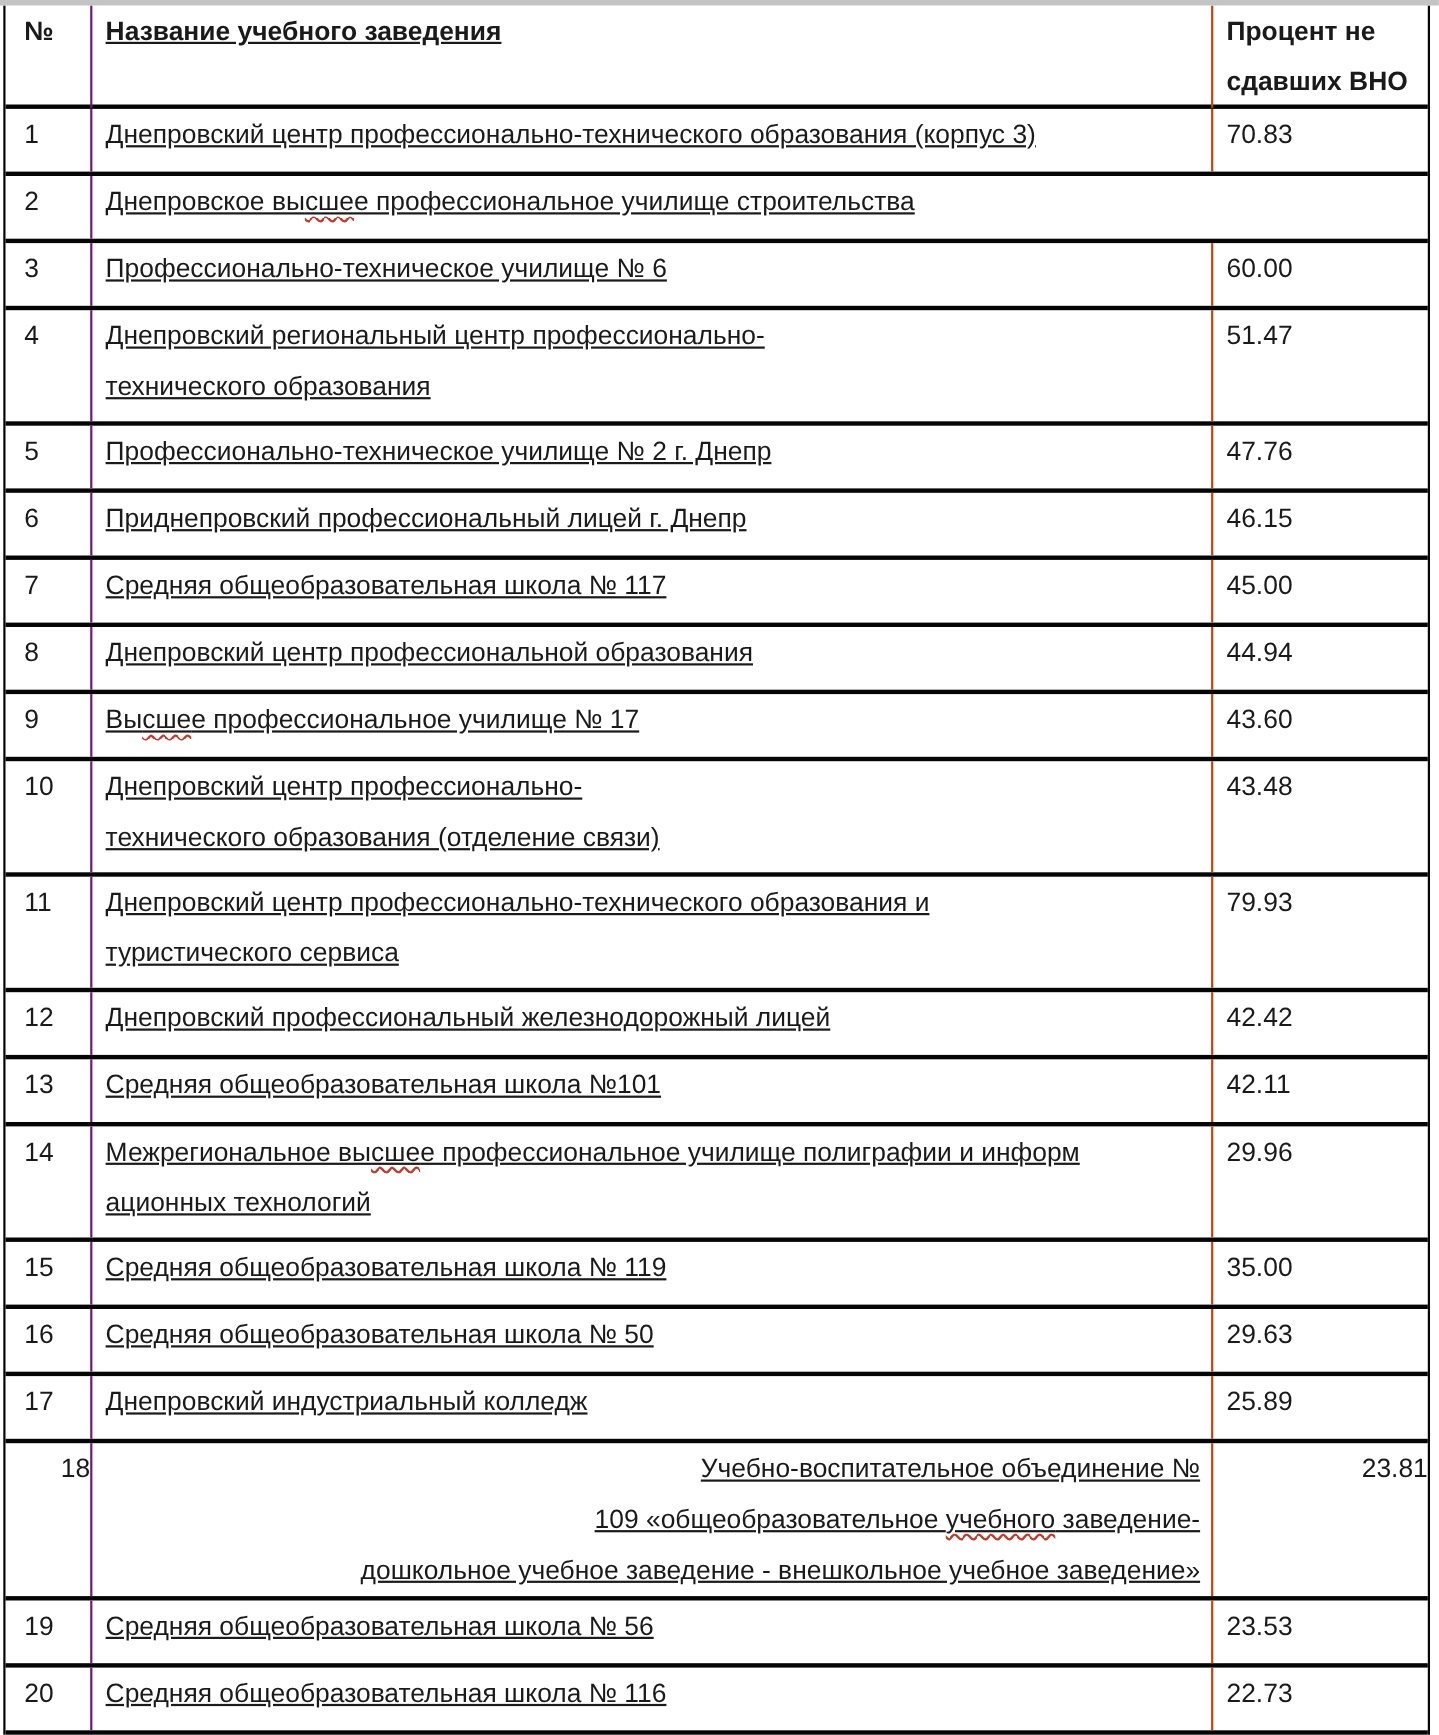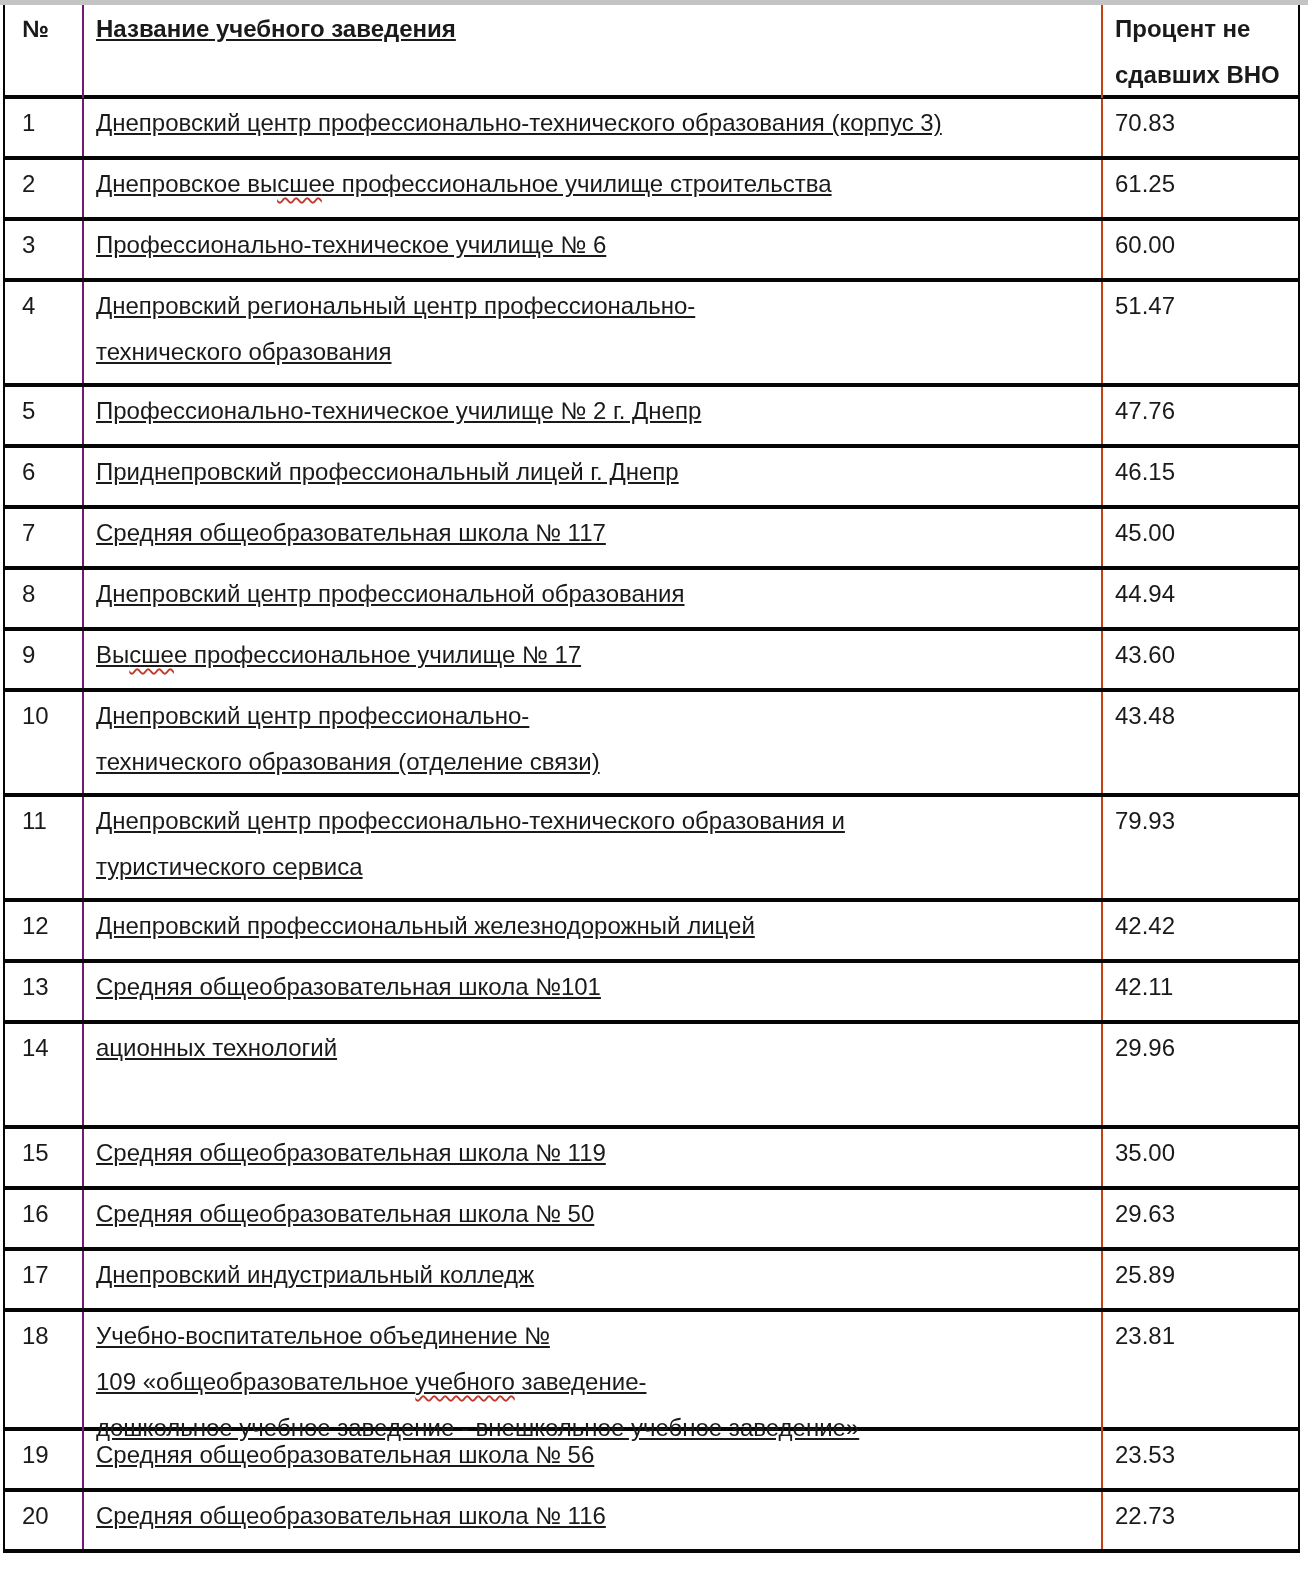--- a/index.html
+++ b/index.html
@@ -35,21 +35,21 @@
   }
   .row {
     display: grid;
     grid-template-columns: 77px 1019px 197px;
     border-bottom: 4px solid #050505;
     box-sizing: border-box;
   }
   .row.header  { height: 94px; font-weight: bold; }
   .row.h1 { height: 61px; }
   .row.h2 { height: 105px; }
-  .row.h3 { height: 119px; }
+  .row.h3 { height: 143px; text-align: right; }
   .cell {
     box-sizing: border-box;
     line-height: 46px;
     padding-top: 1px;
     overflow: visible;
   }
   .cell-num  { padding-left: 17px; }
   .cell-name { border-left: 2px solid #701a75; padding-left: 12px; padding-right: 10px; text-decoration: underline; }
   .cell-pct  { border-left: 2px solid #c2410c; padding-left: 12px; }
   .line { white-space: pre; }
@@ -78,21 +78,20 @@
         <div class="cell cell-name">
           <div class="line"><span class="seg">Днепровский центр профессионально-технического образования (корпус 3)</span></div>
         </div>
         <div class="cell cell-pct">70.83</div>
       </div>
       <div class="row h1">
         <div class="cell cell-num">2</div>
         <div class="cell cell-name">
           <div class="line"><span class="seg">Днепровское вы</span><span class="sp">сше</span><span class="seg">е профессиональное училище строительства</span></div>
         </div>
-        <div class="cell cell-pct">61.25</div>
       </div>
       <div class="row h1">
         <div class="cell cell-num">3</div>
         <div class="cell cell-name">
           <div class="line"><span class="seg">Профессионально-техническое училище № 6</span></div>
         </div>
         <div class="cell cell-pct">60.00</div>
       </div>
       <div class="row h2">
         <div class="cell cell-num">4</div>
@@ -163,20 +162,21 @@
       <div class="row h1">
         <div class="cell cell-num">13</div>
         <div class="cell cell-name">
           <div class="line"><span class="seg">Средняя общеобразовательная школа №101</span></div>
         </div>
         <div class="cell cell-pct">42.11</div>
       </div>
       <div class="row h2">
         <div class="cell cell-num">14</div>
         <div class="cell cell-name">
+          <div class="line"><span class="seg">Межрегиональное вы</span><span class="sp">сше</span><span class="seg">е профессиональное училище полиграфии и информ</span></div>
           <div class="line"><span class="seg">ационных технологий</span></div>
         </div>
         <div class="cell cell-pct">29.96</div>
       </div>
       <div class="row h1">
         <div class="cell cell-num">15</div>
         <div class="cell cell-name">
           <div class="line"><span class="seg">Средняя общеобразовательная школа № 119</span></div>
         </div>
         <div class="cell cell-pct">35.00</div>

